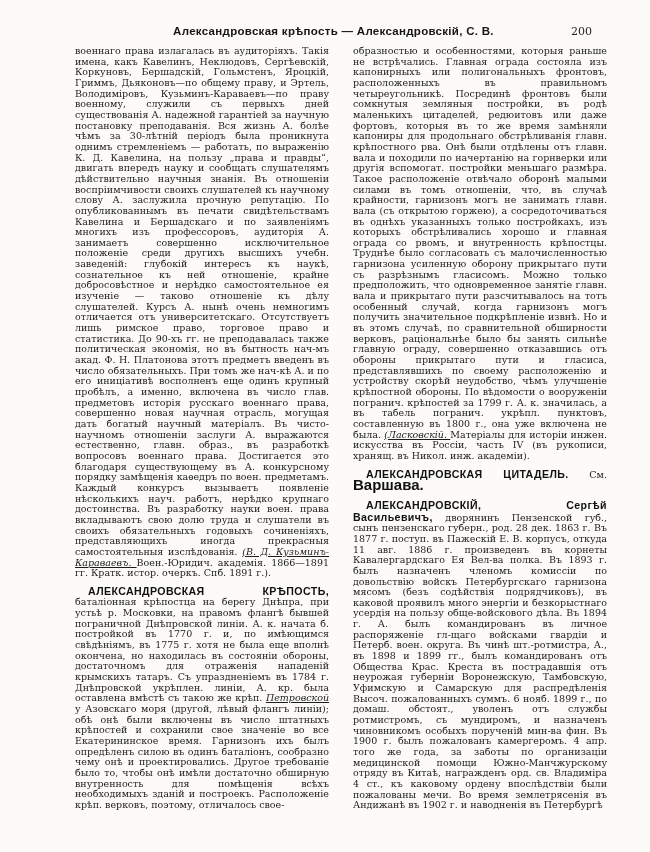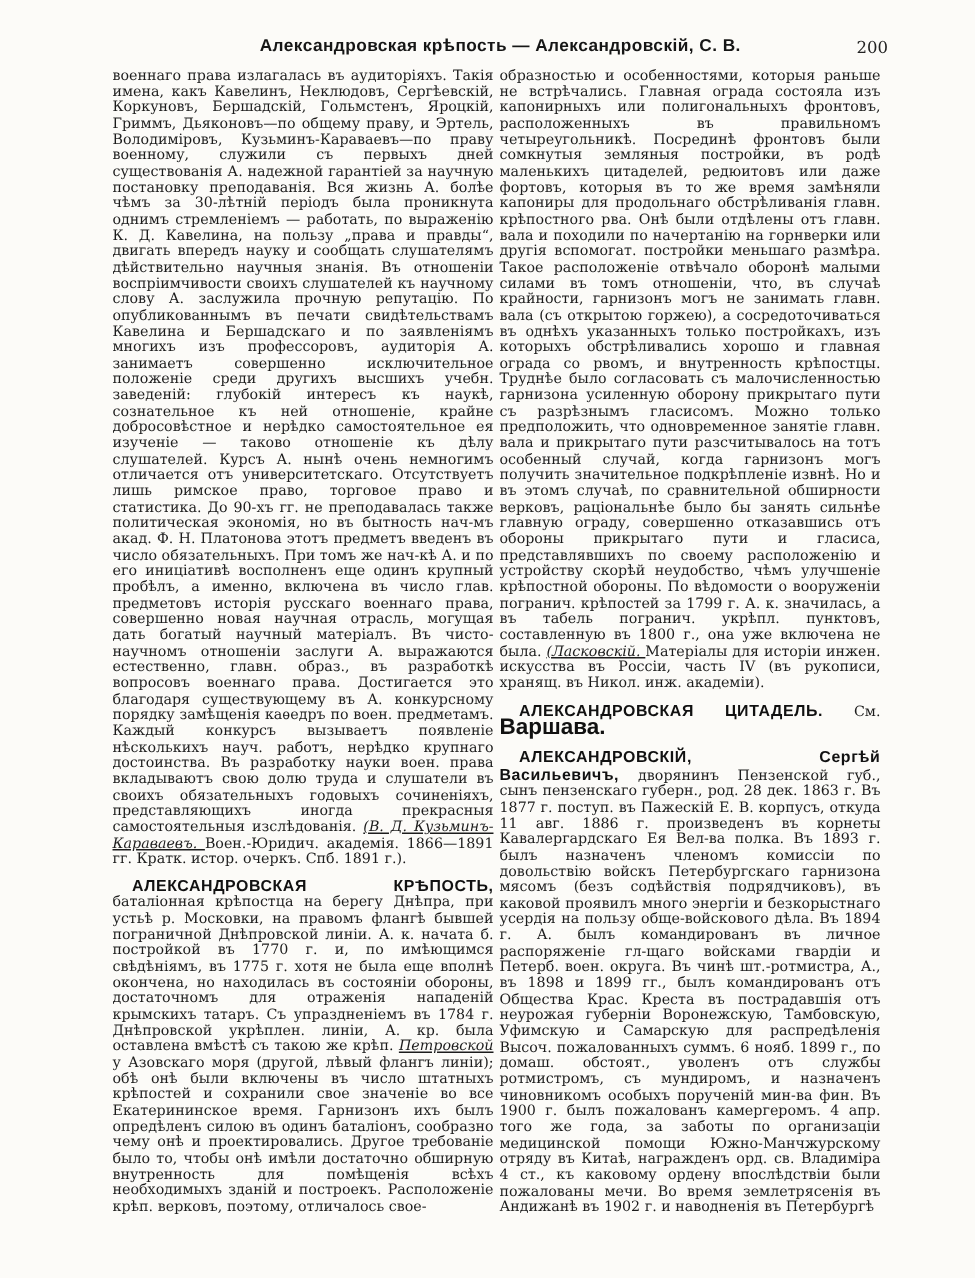--- a/index.html
+++ b/index.html
@@ -34,21 +34,21 @@
     top: 0;
     font-family: "DejaVu Serif", serif;
     font-size: 11px;
     color: #222;
   }
   .columns {
     position: absolute;
     top: 46px;
     left: 75px;
     display: flex;
-    gap: 4px;
+    gap: 24px;
   }
   .col {
     width: 254px;
     font-family: "DejaVu Serif", serif;
     font-size: 9.5px;
     line-height: 10.65px;
     text-align: justify;
     color: #1c1c1c;
   }
   .para { margin: 0; text-indent: 0; }

